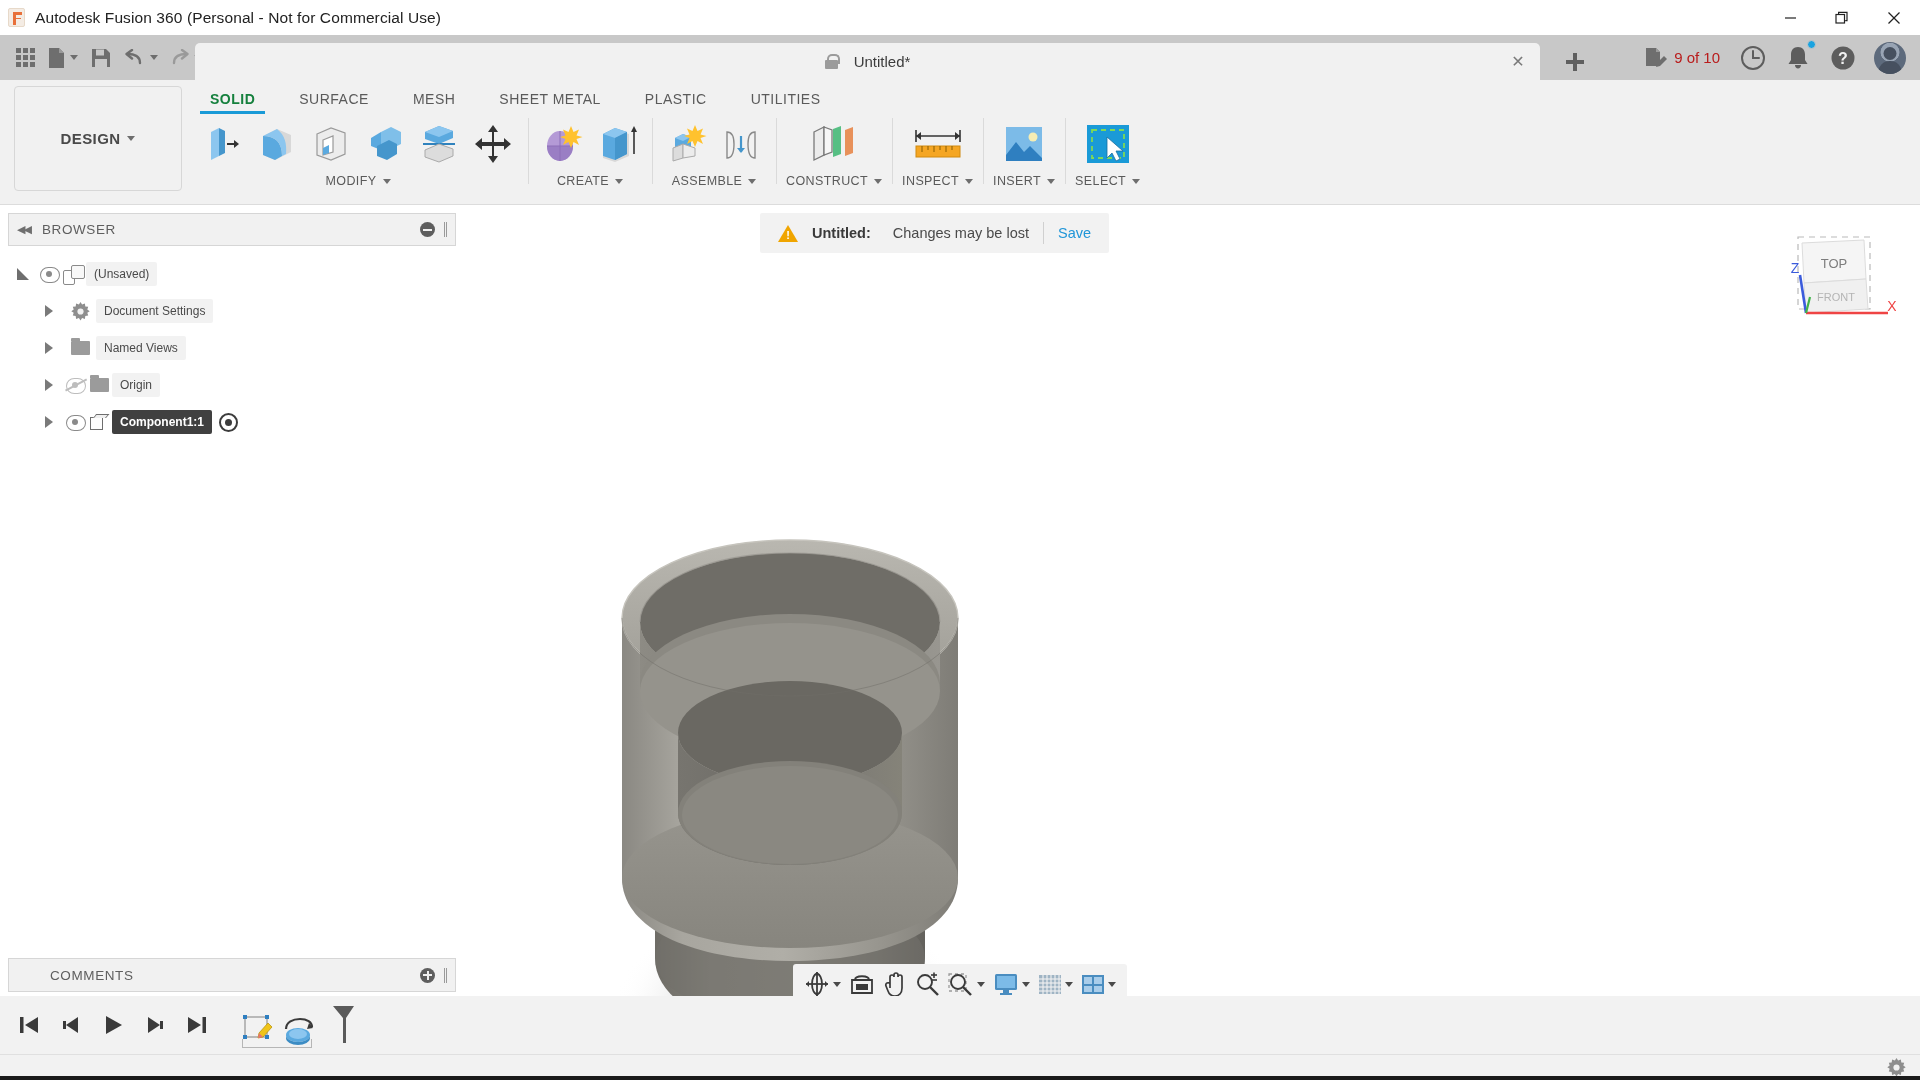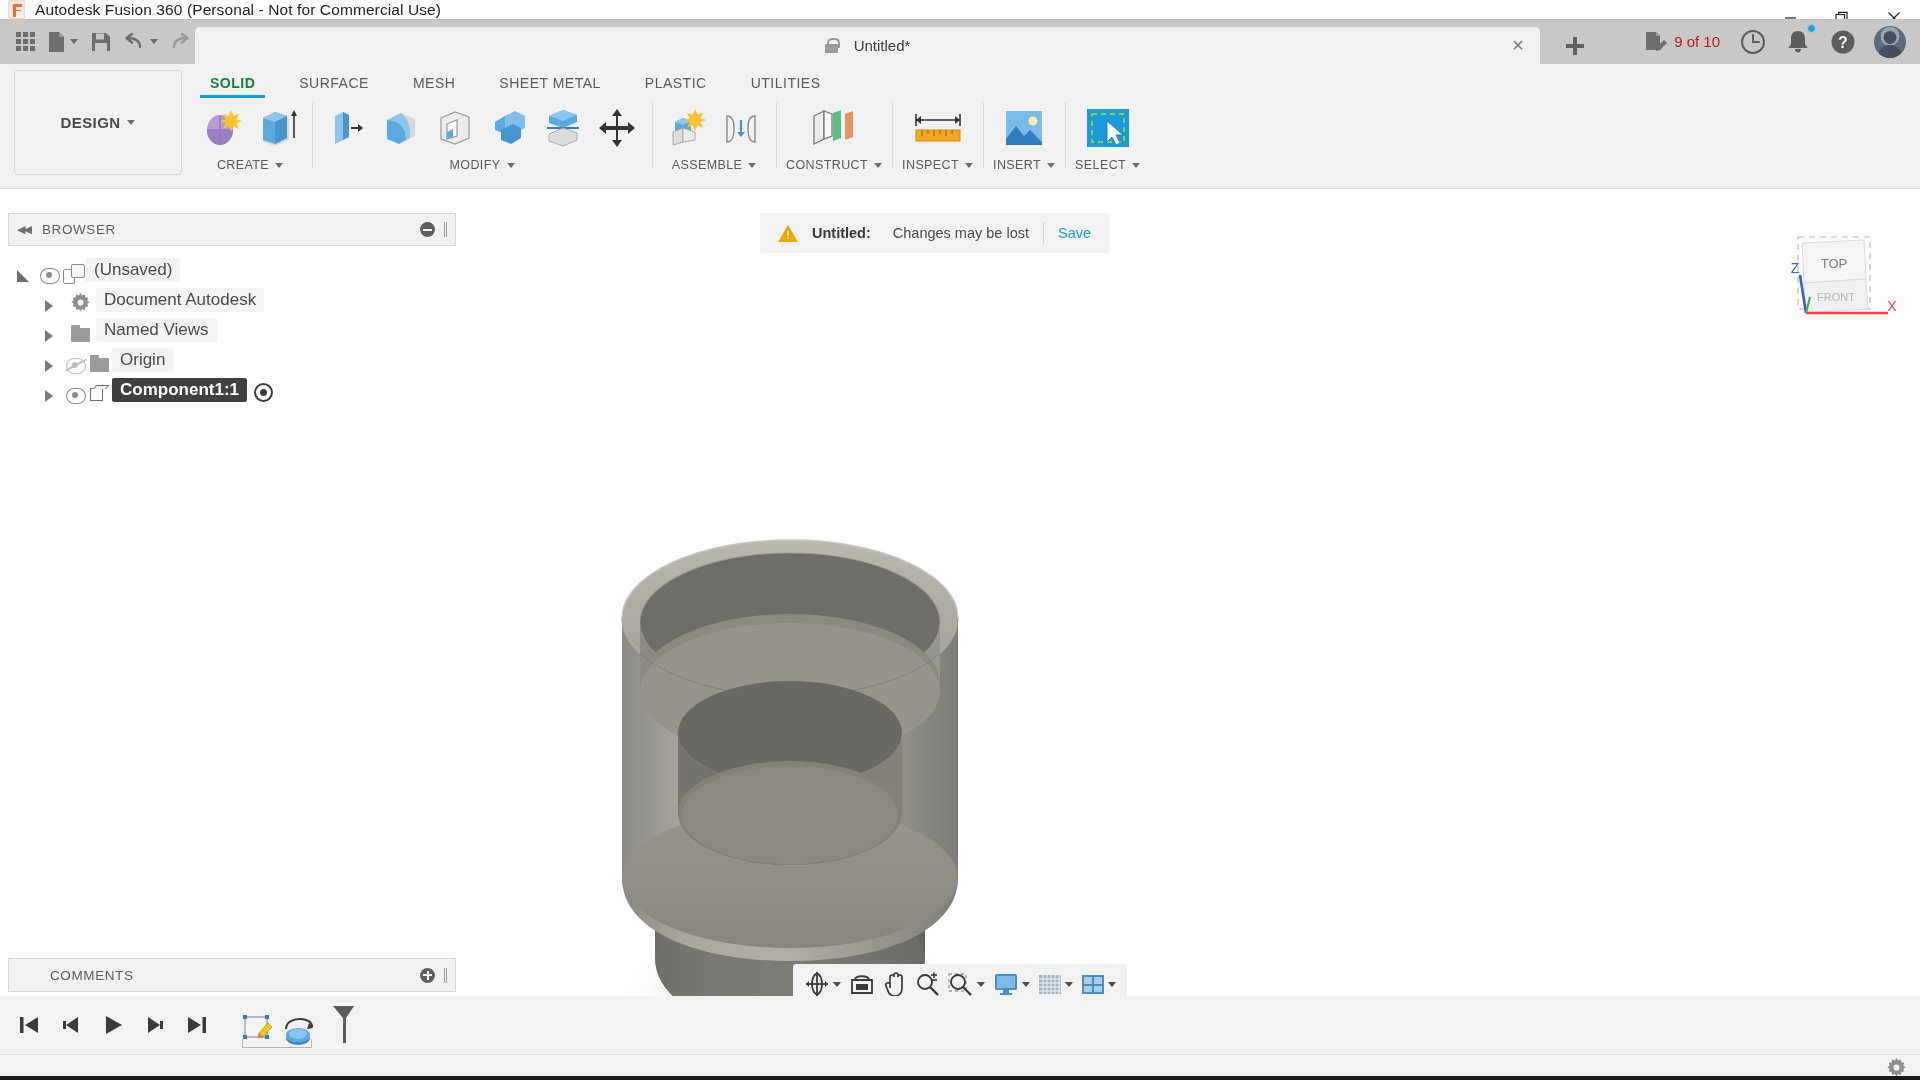--- a/index.html
+++ b/index.html
@@ -7,21 +7,21 @@
   body {
     font-family:"Liberation Sans", sans-serif;
     background:#ffffff;
     color:#4a4a4a;
     -webkit-font-smoothing:antialiased;
   }
   #app { position:relative; width:1920px; height:1080px; }
 
   
   .titlebar {
-    height:19px; background:#ffffff; display:flex; align-items:center;
+    height:35px; background:#ffffff; display:flex; align-items:center;
     position:relative;
   }
   .title-logo {
     width:17px; height:19px; margin-left:8px; margin-right:10px;
     background:#f4ece4; border:1px solid #e7d9c9; border-radius:2px;
     position:relative; flex:none;
   }
   .title-logo:before{
     content:""; position:absolute; left:4px; top:3px; width:3px; height:13px;
     background:#e8703a;
@@ -147,22 +147,23 @@
   .circle-btn:before{
     content:""; position:absolute; left:3px; top:6.5px; width:9px;height:2px;background:#f1f1f1;
   }
   .circle-btn.plus:after{
     content:""; position:absolute; left:6.5px; top:3px; width:2px;height:9px;background:#f1f1f1;
   }
   .grip { width:3px;height:15px;border-left:1px solid #9a9a9a;border-right:1px solid #9a9a9a; }
 
   .tree { padding-top:6px; }
   .tnode {
-    display:flex; align-items:flex-end; height:30px; font-size:17px; color:#4a4a4a;
+    display:flex; align-items:center; height:30px; font-size:12px; color:#4a4a4a;
     position:relative;
+    margin-top:7px;
   }
   .tw { width:30px; display:flex; align-items:center; justify-content:center; flex:none; }
   .arrow-closed{
     width:9px;height:12px; position:relative;
   }
   .arrow-closed:before{
     content:""; position:absolute; left:0;top:0;width:0;height:0;
     border-top:6px solid transparent;border-bottom:6px solid transparent;border-left:8px solid #7a7a7a;
   }
   .arrow-open{
@@ -432,91 +433,91 @@
         <div class="rtab"><span>PLASTIC</span></div>
         <div class="rtab"><span>UTILITIES</span></div>
       </div>
 
       <div class="panels">
 
         <div class="panel">
           <div class="panel-icons">
             <div class="cmd">
               <svg width="44" height="44" viewBox="0 0 44 44">
+                <path d="M10 10 L18 6 L18 34 L10 38 Z" fill="#8cc6ef"></path>
+                <path d="M18 6 L24 9 L24 31 L18 34 Z" fill="#4596cc"></path>
+                <path d="M26 22 H36" stroke="#333" stroke-width="2"></path>
+                <path d="M33 18 L38 22 L33 26" fill="#333"></path>
+              </svg>
+            </div>
+            <div class="cmd">
+              <svg width="44" height="44" viewBox="0 0 44 44">
+                <path d="M8 14 L22 7 L36 13 V30 L20 38 L8 33 Z" fill="#d8d8d8"></path>
+                <path d="M8 14 C20 14 27 20 27 34 L20 38 L8 33 Z" fill="#5aa9df"></path>
+                <path d="M8 14 L22 7 C30 13 32 22 31 32 L27 34 C27 20 20 14 8 14 Z" fill="#8cc6ef"></path>
+              </svg>
+            </div>
+            <div class="cmd">
+              <svg width="44" height="44" viewBox="0 0 44 44">
+                <path d="M8 12 L22 6 L36 11 V32 L22 38 L8 33 Z" fill="#ececec" stroke="#9a9a9a" stroke-width="1.2"></path>
+                <path d="M14 18 L24 14 L24 30 L14 33 Z" fill="#fff" stroke="#9a9a9a" stroke-width="1.2"></path>
+                <path d="M14 26 L20 23 L20 31 L14 33 Z" fill="#5aa9df"></path>
+              </svg>
+            </div>
+            <div class="cmd">
+              <svg width="44" height="44" viewBox="0 0 44 44">
+                <path d="M8 16 L18 10 L26 14 L26 24 L18 28 L8 24 Z" fill="#5aa9df"></path>
+                <path d="M18 10 L28 5 L38 10 L38 22 L28 27 L18 22 Z" fill="#7fbfe9"></path>
+                <path d="M14 24 L26 18 L34 22 L34 32 L24 38 L14 34 Z" fill="#4596cc"></path>
+              </svg>
+            </div>
+            <div class="cmd">
+              <svg width="44" height="44" viewBox="0 0 44 44">
+                <path d="M8 10 L22 4 L36 9 V16 L22 22 L8 17 Z" fill="#5aa9df"></path>
+                <path d="M8 10 L22 4 L36 9 L22 15 Z" fill="#8cc6ef"></path>
+                <line x1="6" y1="22" x2="38" y2="22" stroke="#2f82bd" stroke-width="2"></line>
+                <path d="M8 28 L22 22 L36 27 V34 L22 40 L8 35 Z" fill="#dcdcdc" stroke="#aaa" stroke-width="1"></path>
+              </svg>
+            </div>
+            <div class="cmd">
+              <svg width="42" height="42" viewBox="0 0 42 42" fill="#333">
+                <path d="M21 2 L26 9 H22 V19 H32 V15 L39 21 L32 27 V23 H22 V33 H26 L21 40 L16 33 H20 V23 H10 V27 L3 21 L10 15 V19 H20 V9 H16 Z"></path>
+              </svg>
+            </div>
+          </div>
+          <div class="panel-title">
+            <span>MODIFY</span>
+            <span class="caret" style="margin-left:6px;"></span>
+          </div>
+        </div>
+
+        <div class="panel">
+          <div class="panel-icons">
+            <div class="cmd">
+              <svg width="44" height="44" viewBox="0 0 44 44">
                 <ellipse cx="19" cy="24" rx="13" ry="15" fill="#b49ad6"></ellipse>
                 <path d="M6 24 A13 15 0 0 0 32 24" fill="#9a7ec4"></path>
                 <line x1="19" y1="9" x2="19" y2="39" stroke="#8d6eb8" stroke-width="1"></line>
                 <line x1="6" y1="24" x2="32" y2="24" stroke="#8d6eb8" stroke-width="1"></line>
                 <path d="M30 4 L32.5 10 L38 7.5 L35.5 13.5 L41.5 15 L35.5 17 L38 23 L32.5 20 L30 26 L27.5 20 L22 23 L24.5 17 L19 15 L24.5 13.5 L22 7.5 L27.5 10 Z" fill="#ffc22e"></path>
               </svg>
             </div>
             <div class="cmd">
               <svg width="44" height="44" viewBox="0 0 44 44">
                 <path d="M8 14 L22 8 L34 12 L34 34 L20 40 L8 36 Z" fill="#d8d8d8"></path>
                 <path d="M8 12 L20 6 L32 10 L32 32 L20 38 L8 34 Z" fill="#5aa9df"></path>
                 <path d="M8 12 L20 6 L32 10 L20 16 Z" fill="#8cc6ef"></path>
                 <path d="M20 16 L32 10 L32 32 L20 38 Z" fill="#4596cc"></path>
                 <line x1="39" y1="32" x2="39" y2="6" stroke="#333" stroke-width="1.6"></line>
                 <path d="M36 10 L39 4 L42 10" fill="#333"></path>
               </svg>
             </div>
           </div>
           <div class="panel-title">
             <span>CREATE</span>
-            <span class="caret" style="margin-left:6px;"></span>
-          </div>
-        </div>
-
-        <div class="panel">
-          <div class="panel-icons">
-            <div class="cmd">
-              <svg width="44" height="44" viewBox="0 0 44 44">
-                <path d="M10 10 L18 6 L18 34 L10 38 Z" fill="#8cc6ef"></path>
-                <path d="M18 6 L24 9 L24 31 L18 34 Z" fill="#4596cc"></path>
-                <path d="M26 22 H36" stroke="#333" stroke-width="2"></path>
-                <path d="M33 18 L38 22 L33 26" fill="#333"></path>
-              </svg>
-            </div>
-            <div class="cmd">
-              <svg width="44" height="44" viewBox="0 0 44 44">
-                <path d="M8 14 L22 7 L36 13 V30 L20 38 L8 33 Z" fill="#d8d8d8"></path>
-                <path d="M8 14 C20 14 27 20 27 34 L20 38 L8 33 Z" fill="#5aa9df"></path>
-                <path d="M8 14 L22 7 C30 13 32 22 31 32 L27 34 C27 20 20 14 8 14 Z" fill="#8cc6ef"></path>
-              </svg>
-            </div>
-            <div class="cmd">
-              <svg width="44" height="44" viewBox="0 0 44 44">
-                <path d="M8 12 L22 6 L36 11 V32 L22 38 L8 33 Z" fill="#ececec" stroke="#9a9a9a" stroke-width="1.2"></path>
-                <path d="M14 18 L24 14 L24 30 L14 33 Z" fill="#fff" stroke="#9a9a9a" stroke-width="1.2"></path>
-                <path d="M14 26 L20 23 L20 31 L14 33 Z" fill="#5aa9df"></path>
-              </svg>
-            </div>
-            <div class="cmd">
-              <svg width="44" height="44" viewBox="0 0 44 44">
-                <path d="M8 16 L18 10 L26 14 L26 24 L18 28 L8 24 Z" fill="#5aa9df"></path>
-                <path d="M18 10 L28 5 L38 10 L38 22 L28 27 L18 22 Z" fill="#7fbfe9"></path>
-                <path d="M14 24 L26 18 L34 22 L34 32 L24 38 L14 34 Z" fill="#4596cc"></path>
-              </svg>
-            </div>
-            <div class="cmd">
-              <svg width="44" height="44" viewBox="0 0 44 44">
-                <path d="M8 10 L22 4 L36 9 V16 L22 22 L8 17 Z" fill="#5aa9df"></path>
-                <path d="M8 10 L22 4 L36 9 L22 15 Z" fill="#8cc6ef"></path>
-                <line x1="6" y1="22" x2="38" y2="22" stroke="#2f82bd" stroke-width="2"></line>
-                <path d="M8 28 L22 22 L36 27 V34 L22 40 L8 35 Z" fill="#dcdcdc" stroke="#aaa" stroke-width="1"></path>
-              </svg>
-            </div>
-            <div class="cmd">
-              <svg width="42" height="42" viewBox="0 0 42 42" fill="#333">
-                <path d="M21 2 L26 9 H22 V19 H32 V15 L39 21 L32 27 V23 H22 V33 H26 L21 40 L16 33 H20 V23 H10 V27 L3 21 L10 15 V19 H20 V9 H16 Z"></path>
-              </svg>
-            </div>
-          </div>
-          <div class="panel-title">
-            <span>MODIFY</span>
             <span class="caret" style="margin-left:6px;"></span>
           </div>
         </div>
 
         <div class="panel">
           <div class="panel-icons">
             <div class="cmd">
               <svg width="44" height="44" viewBox="0 0 44 44">
                 <path d="M10 16 L18 12 L26 15 V24 L18 28 L10 25 Z" fill="#5aa9df"></path>
                 <path d="M10 16 L18 12 L26 15 L18 19 Z" fill="#8cc6ef"></path>
@@ -816,21 +817,21 @@
       <div class="tnode" style="padding-left:26px;">
         <span class="tw">
             <span class="arrow-closed"></span>
           </span>
         <span class="node-ico" style="width:32px;">
           <svg width="19" height="19" viewBox="0 0 19 19" fill="#8e8e8e">
             <path d="M9.5 0 l1.6 2.4 2.8 -0.9 0.4 2.9 2.9 0.4 -0.9 2.8 2.4 1.6 -2.4 1.6 0.9 2.8 -2.9 0.4 -0.4 2.9 -2.8 -0.9 -1.6 2.4 -1.6 -2.4 -2.8 0.9 -0.4 -2.9 -2.9 -0.4 0.9 -2.8 -2.4 -1.6 2.4 -1.6 -0.9 -2.8 2.9 -0.4 0.4 -2.9 2.8 0.9 Z"></path>
             <circle cx="9.5" cy="9.5" r="3.1" fill="#f1f1f1"></circle>
           </svg>
         </span>
-        <span class="tlabel">Document Autodesk</span>
+        <span class="tlabel">Document Settings</span>
       </div>
 
       <div class="tnode" style="padding-left:26px;">
         <span class="tw">
             <span class="arrow-closed"></span>
           </span>
         <span class="node-ico" style="width:32px;">
             <span class="folder"></span>
           </span>
         <span class="tlabel">Named Views</span>

